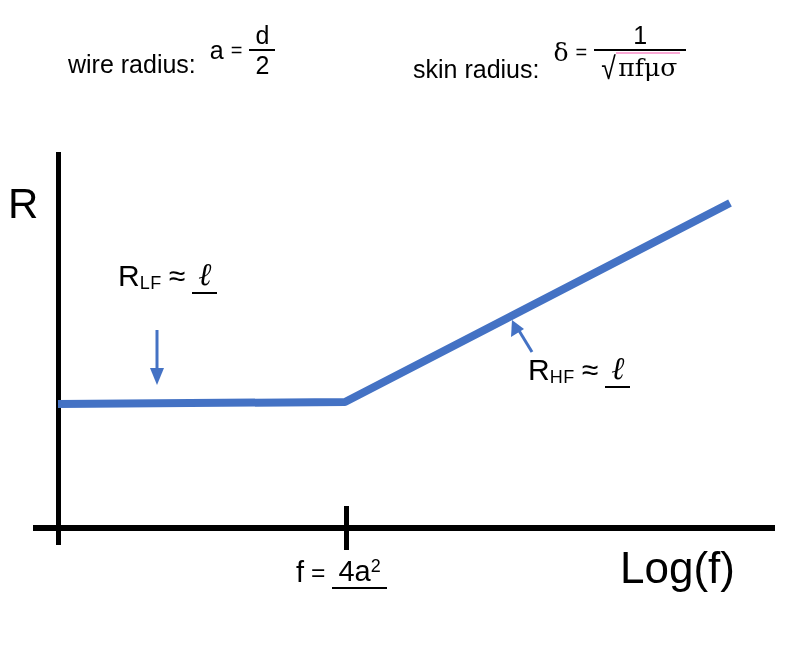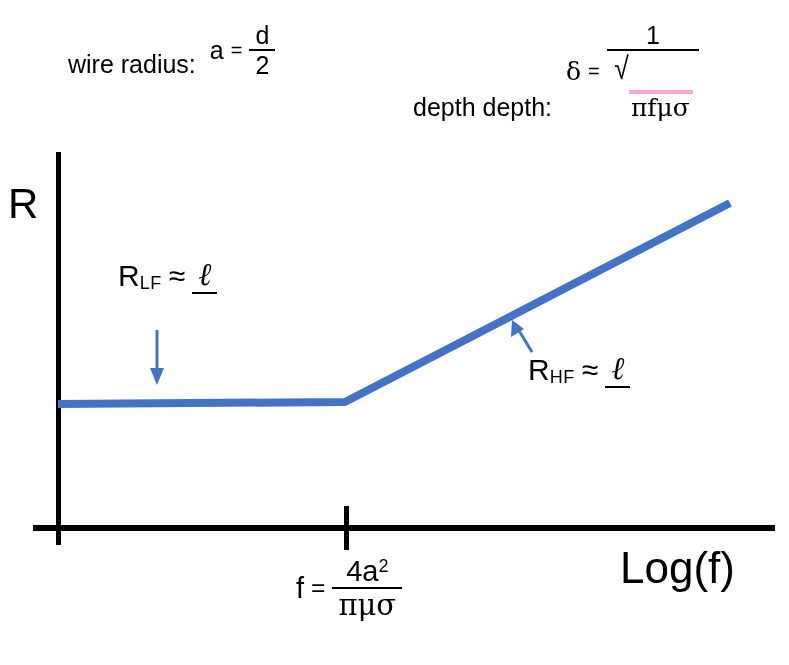--- a/index.html
+++ b/index.html
@@ -42,24 +42,23 @@
 
   
   .sqrt { display: inline-flex; align-items: stretch; }
   .sqrt .radical {
     font-size: 1.25em;
     line-height: 1;
     transform: scaleX(0.85) translateY(1px);
     transform-origin: bottom center;
   }
   .sqrt .radicand {
-    border-top: 4px solid #f9a8d4;
+    border-top: 2px solid #f9a8d4;
     padding: 1px 3px 0 2px;
     margin-left: -1px;
-    margin-top: 38px;
   }
 
   
   #header-row {
     position: absolute;
     left: 0; top: 0;
     width: 789px;
     height: 115px;
   }
   .hdr-block { position: absolute; display: flex; align-items: flex-end; }
@@ -100,21 +99,21 @@
         <span class="op" style="font-size:0.8em;">=</span>
         <span class="frac">
           <span class="num">d</span>
           <span class="bar"></span>
           <span class="den">2</span>
         </span>
       </span>
     </div>
 
     <div class="hdr-block" style="left:413px; top:22px;">
-      <span class="hdr-label">depth depth:</span>
+      <span class="hdr-label">skin radius:</span>
       <span class="hdr-eq math">
         <span class="serif">δ</span>
         <span class="op" style="font-size:0.8em;">=</span>
         <span class="frac">
           <span class="num">1</span>
           <span class="bar"></span>
           <span class="den">
             <span class="sqrt">
               <span class="radical">√</span>
               <span class="radicand serif">πfμσ</span>
@@ -167,17 +166,16 @@
       <span class="bar"></span>
     </span>
   </div>
 
   <div class="annot math" id="corner-annot">
     <span>f</span>
     <span class="op" style="font-size:0.85em;">=</span>
     <span class="frac">
       <span class="num"><span>4a</span><span class="sup">2</span></span>
       <span class="bar"></span>
-      <span class="den serif">πμσ</span>
     </span>
   </div>
 
 </div>
 
 </body></html>

